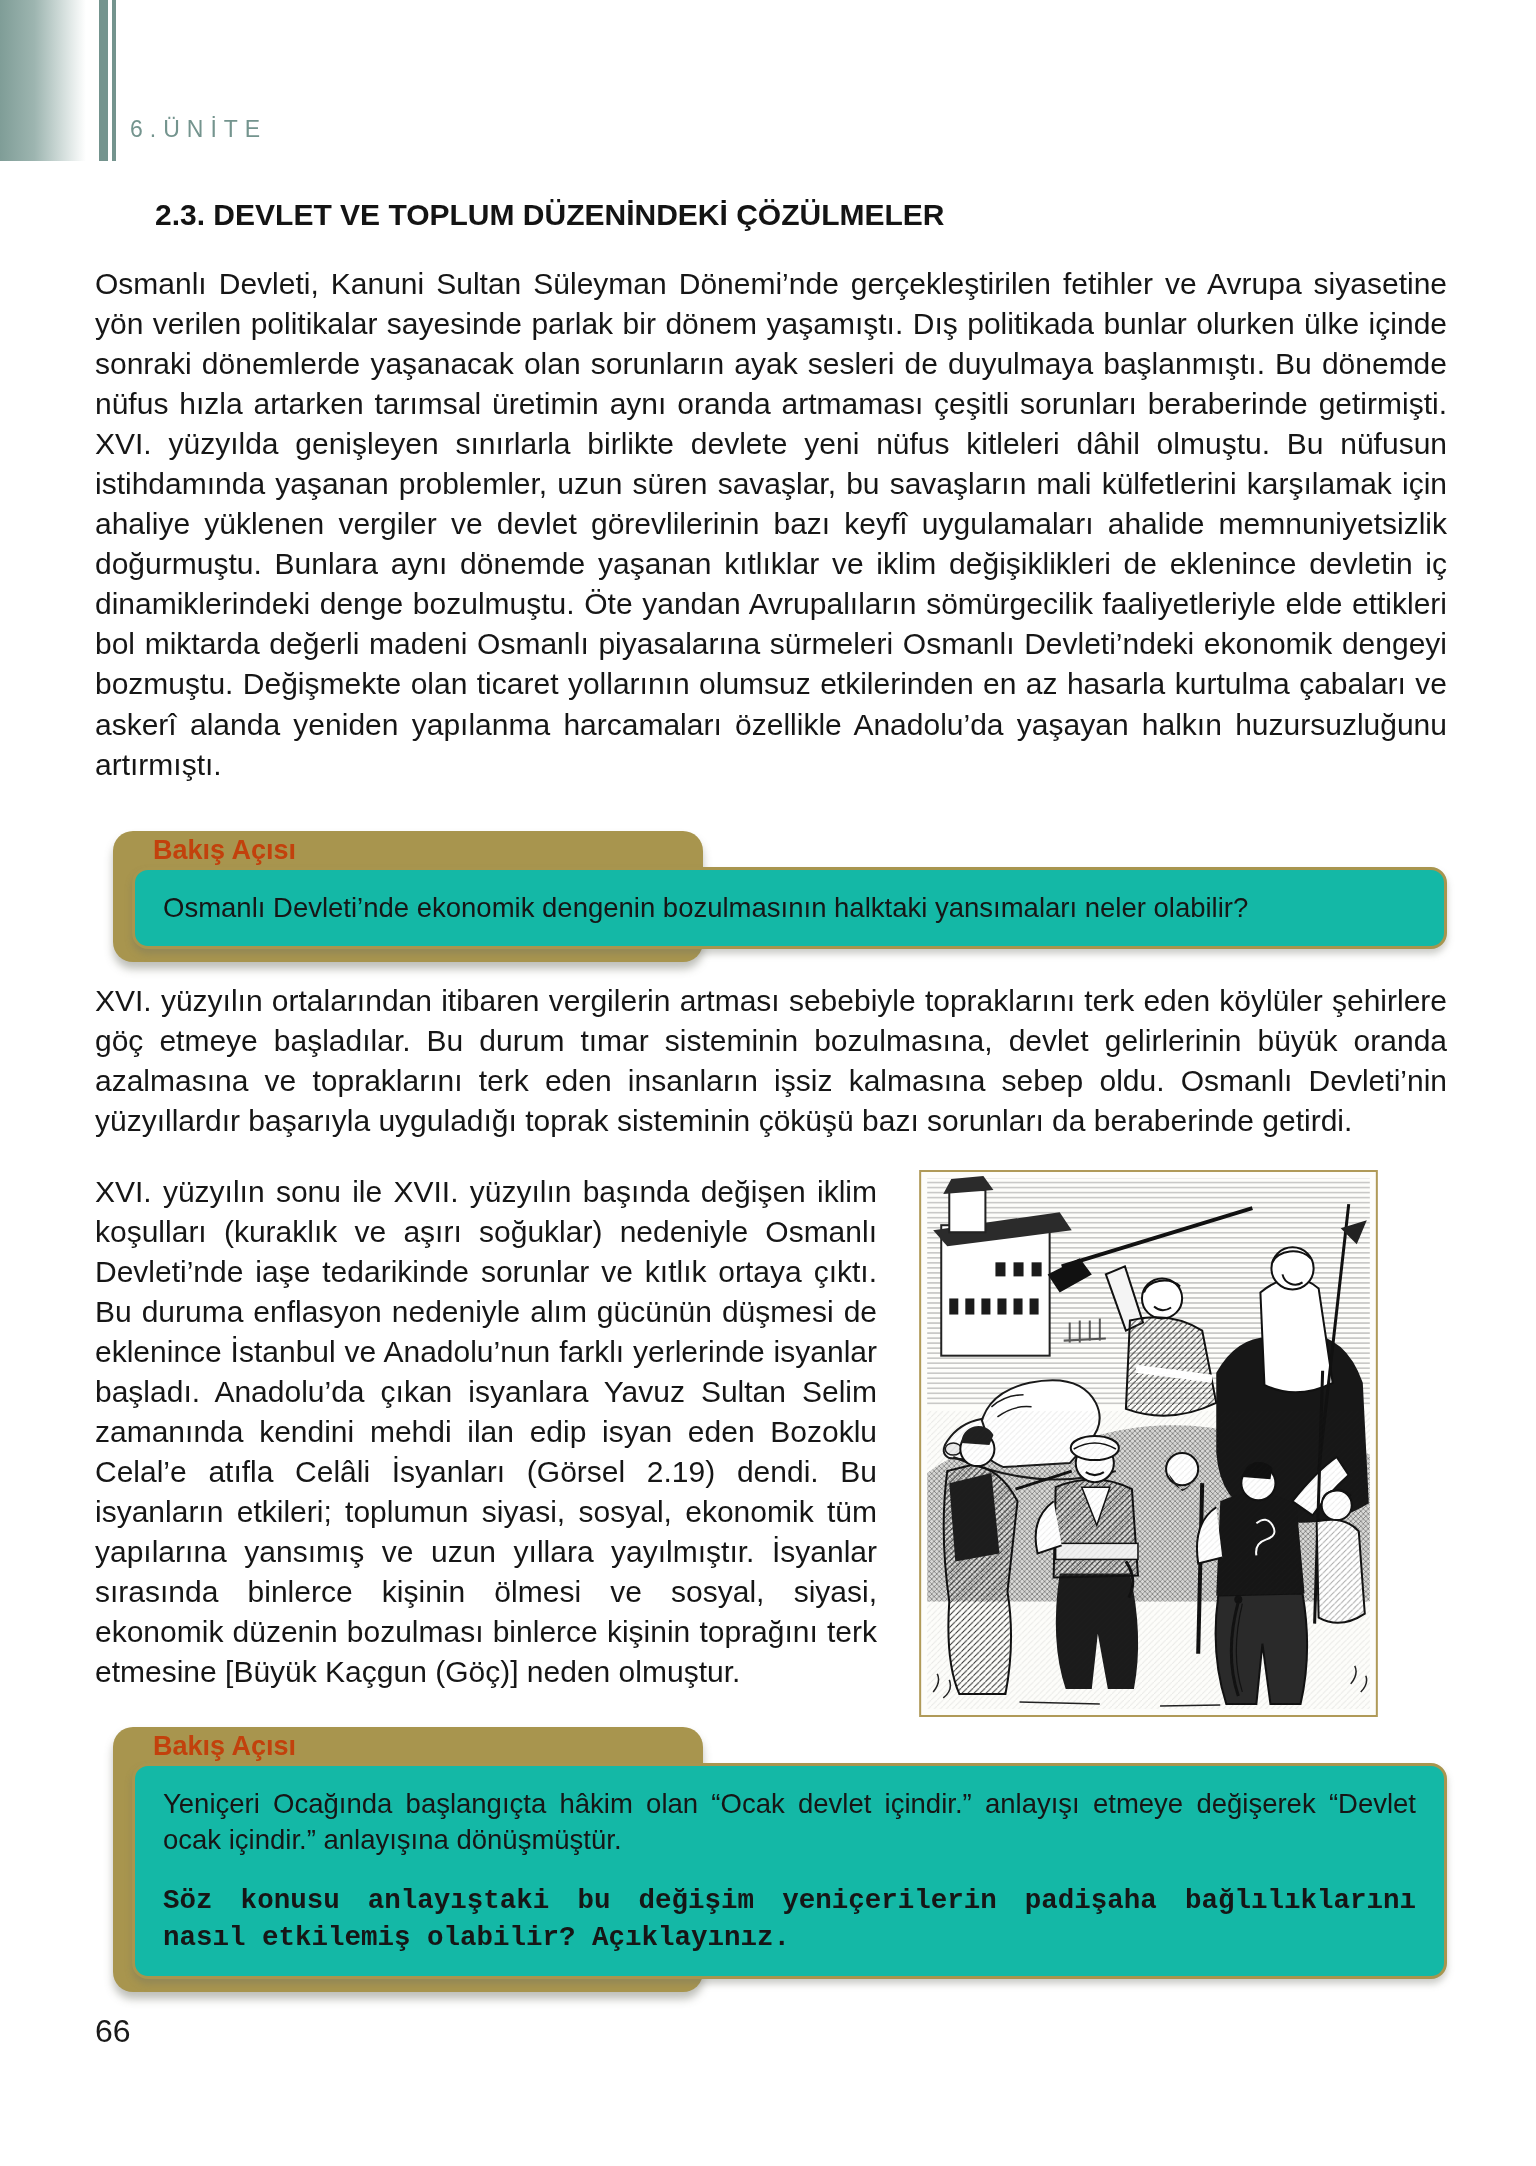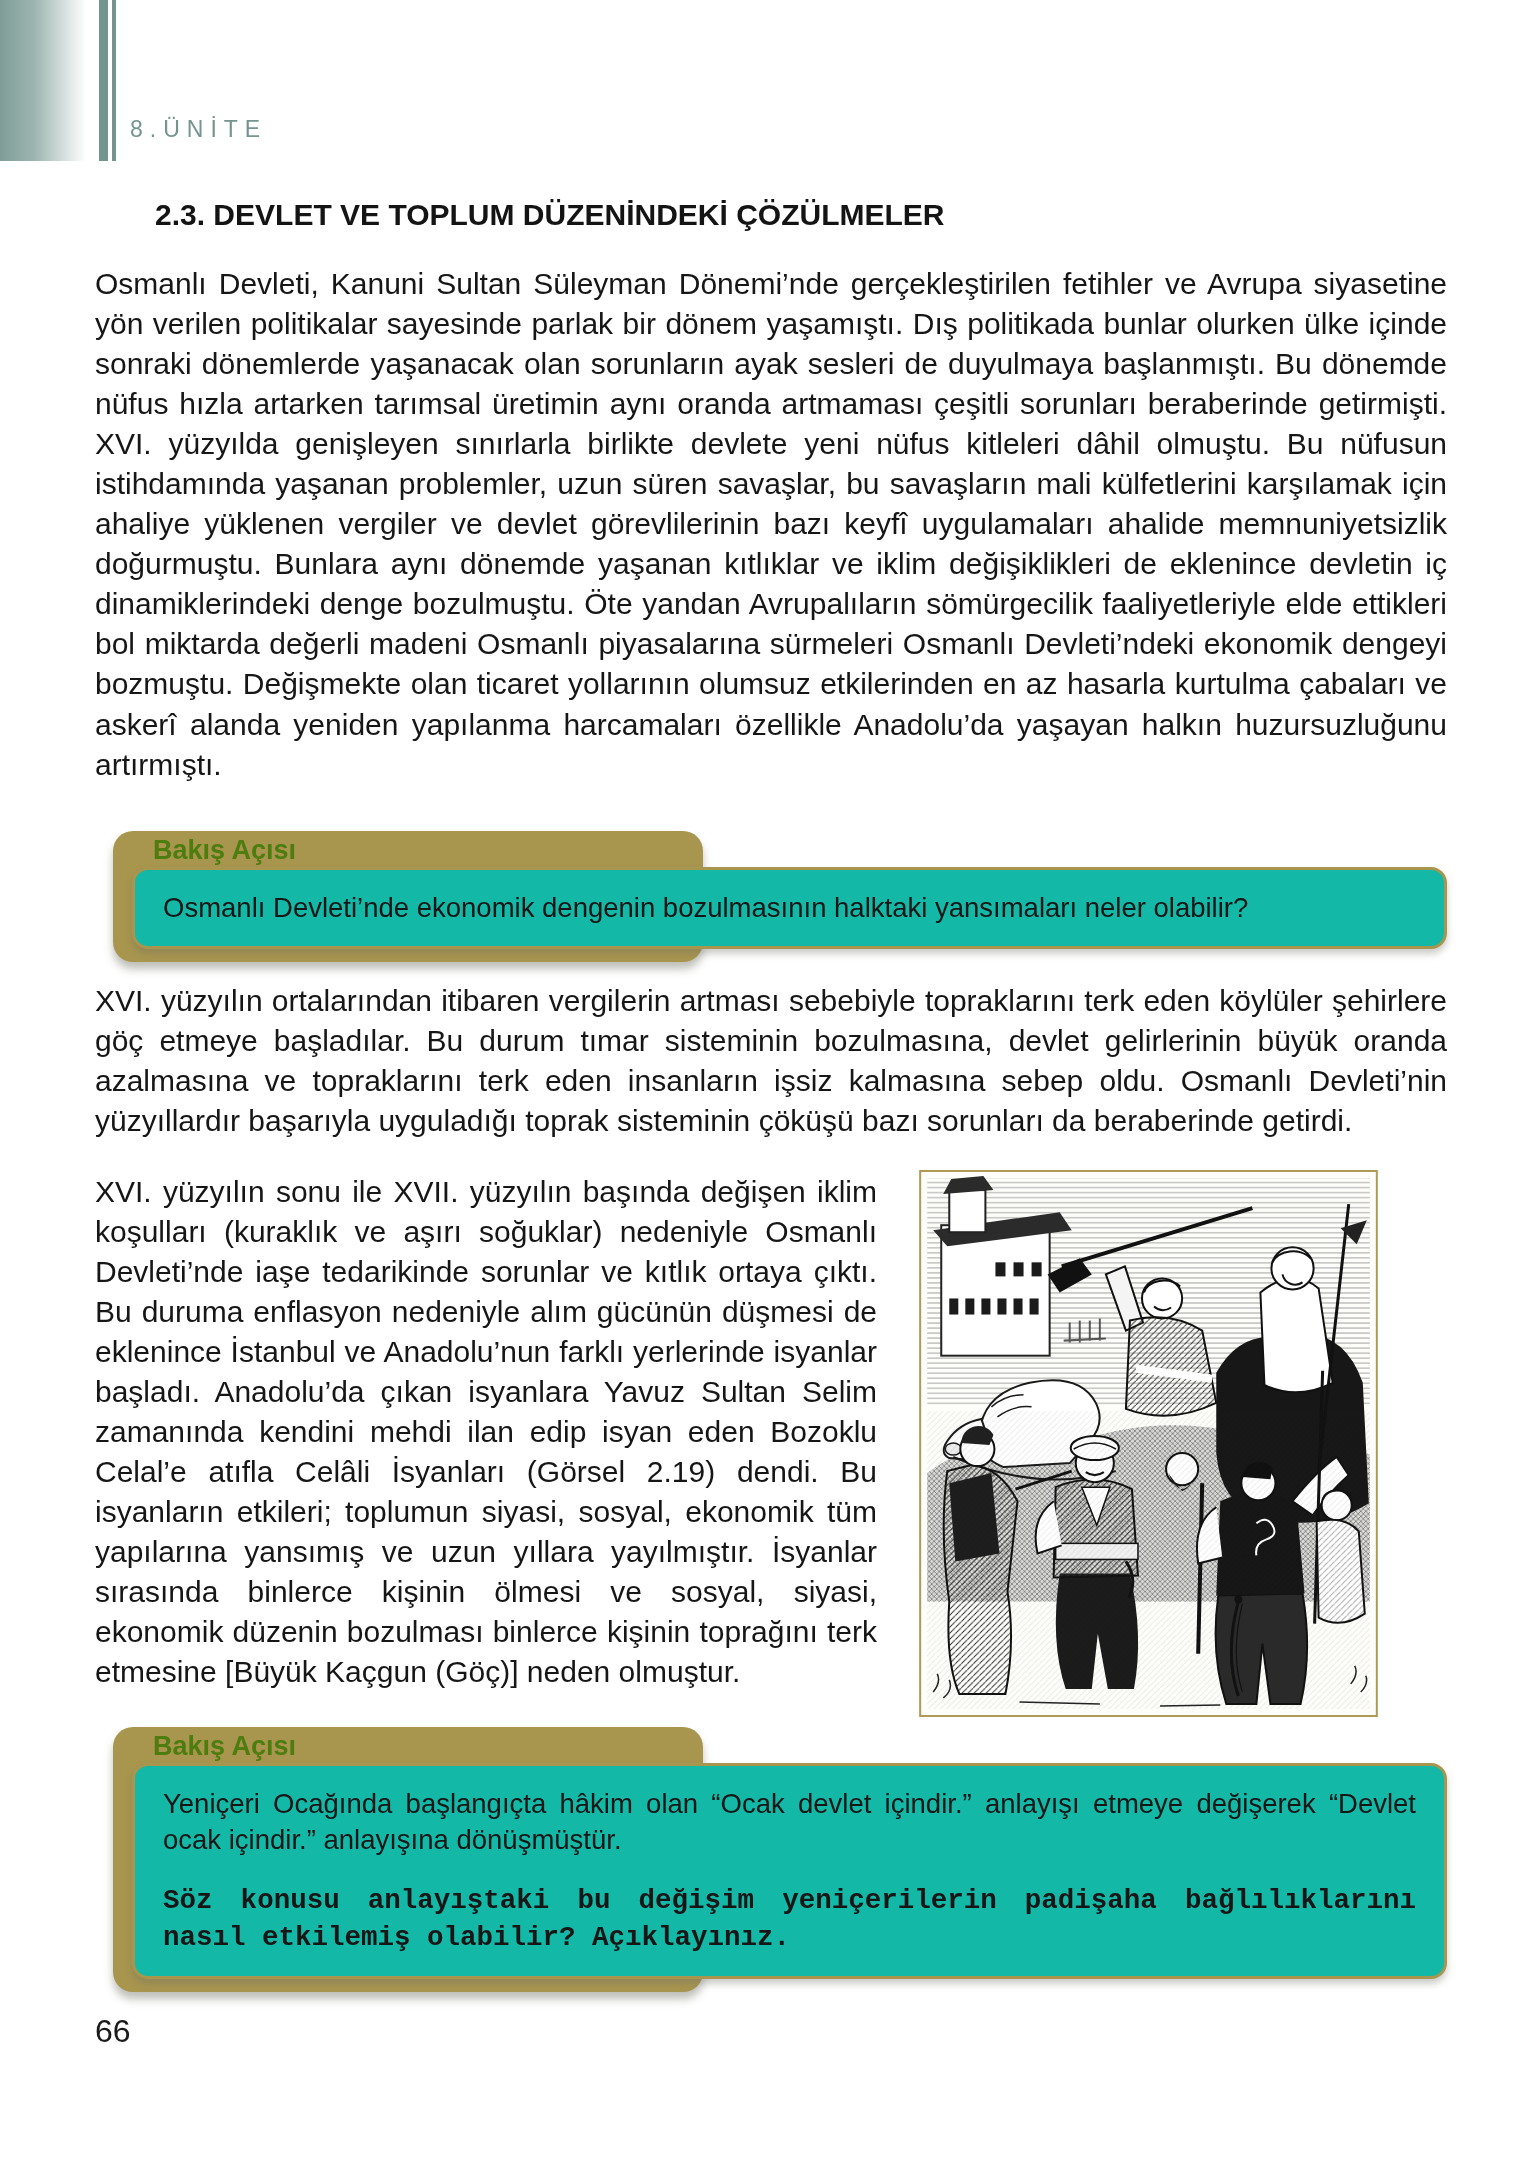--- a/index.html
+++ b/index.html
@@ -18,21 +18,21 @@
   
   .content{position:absolute;left:95px;top:198px;width:1352px;}
   h1.section{margin:0 0 0 60px;font-size:30px;font-weight:bold;color:#141414;}
   p.body{margin:32px 0 0 0;font-size:30px;line-height:1.335;text-align:justify;}
   
   .ba-box{position:relative;margin-top:46px;padding-top:36px;}
   .ba-box.second{margin-top:10px;}
   .ba-plate{position:absolute;left:18px;top:0;bottom:-13px;width:590px;
     background:#a8954e;border-radius:20px;
     box-shadow:0 7px 8px rgba(110,112,100,.45);}
-  .ba-title{position:absolute;left:58px;top:4px;z-index:2;color:#4d7c0f;
+  .ba-title{position:absolute;left:58px;top:4px;z-index:2;color:#c2410c;
     font-size:27px;font-weight:bold;}
   .ba-content{position:relative;z-index:1;margin-left:37px;background:#14b8a6;
     border:3px solid #a8954e;border-radius:16px;padding:20px 28px;
     box-shadow:0 5px 7px rgba(110,112,100,.35);}
   .ba-content p{margin:0;font-size:27.5px;line-height:1.335;text-align:justify;}
   .ba-content p + p{margin-top:24px;font-family:Liberation Mono, monospace;}
   .ba-content p.q{font-weight:bold;}
   
   .row{display:flex;margin-top:28px;align-items:flex-start;}
   .col-text{flex:0 0 782px;}
@@ -46,21 +46,21 @@
   .page-num{margin-top:34px;font-size:32px;color:#1a1a1a;}
 </style>
 </head>
 <body>
 
 <div class="page">
 
   <div class="corner-grad"></div>
   <div class="vbar thick"></div>
   <div class="vbar thin"></div>
-  <div class="unit-label">8.ÜNİTE</div>
+  <div class="unit-label">6.ÜNİTE</div>
 
   <div class="content">
 
     <h1 class="section">2.3. DEVLET VE TOPLUM DÜZENİNDEKİ ÇÖZÜLMELER</h1>
 
     <p class="body">Osmanlı Devleti, Kanuni Sultan Süleyman Dönemi’nde gerçekleştirilen fetihler ve Avrupa siyasetine yön verilen politikalar sayesinde parlak bir dönem yaşamıştı. Dış politikada bunlar olurken ülke içinde sonraki dönemlerde yaşanacak olan sorunların ayak sesleri de duyulmaya başlanmıştı. Bu dönemde nüfus hızla artarken tarımsal üretimin aynı oranda artmaması çeşitli sorunları beraberinde getirmişti. XVI. yüzyılda genişleyen sınırlarla birlikte devlete yeni nüfus kitleleri dâhil olmuştu. Bu nüfusun istihdamında yaşanan problemler, uzun süren savaşlar, bu savaşların mali külfetlerini karşılamak için ahaliye yüklenen vergiler ve devlet görevlilerinin bazı keyfî uygulamaları ahalide memnuniyetsizlik doğurmuştu. Bunlara aynı dönemde yaşanan kıtlıklar ve iklim değişiklikleri de eklenince devletin iç dinamiklerindeki denge bozulmuştu. Öte yandan Avrupalıların sömürgecilik faaliyetleriyle elde ettikleri bol miktarda değerli madeni Osmanlı piyasalarına sürmeleri Osmanlı Devleti’ndeki ekonomik dengeyi bozmuştu. Değişmekte olan ticaret yollarının olumsuz etkilerinden en az hasarla kurtulma çabaları ve askerî alanda yeniden yapılanma harcamaları özellikle Anadolu’da yaşayan halkın huzursuzluğunu artırmıştı.</p>
 
     <div class="ba-box">
       <div class="ba-plate"></div>
       <span class="ba-title">Bakış Açısı</span>

